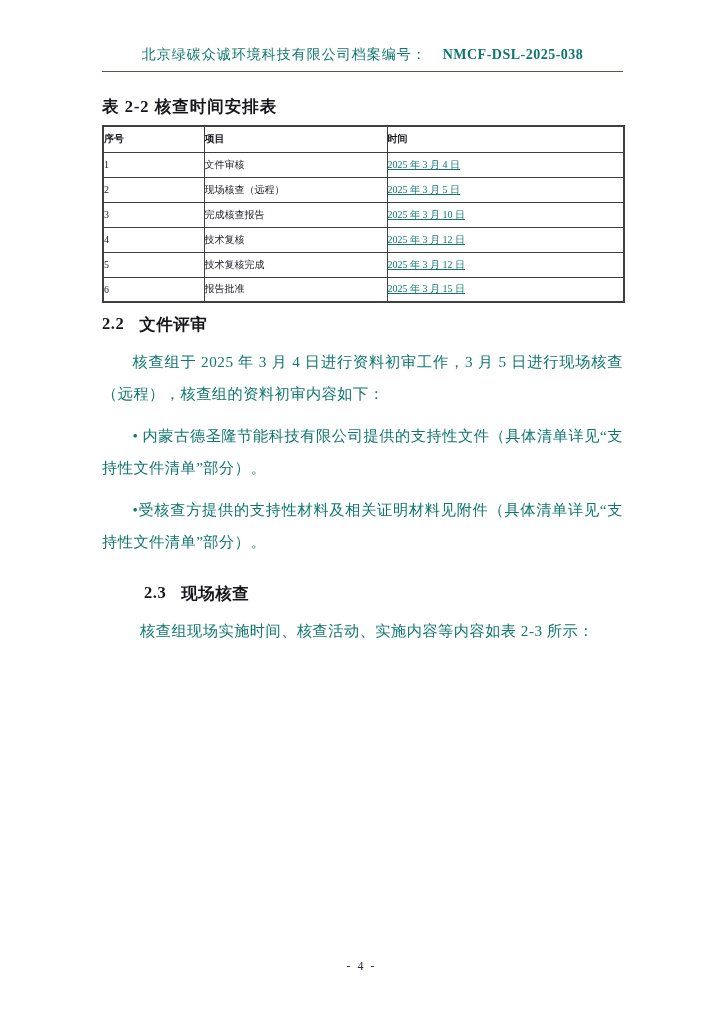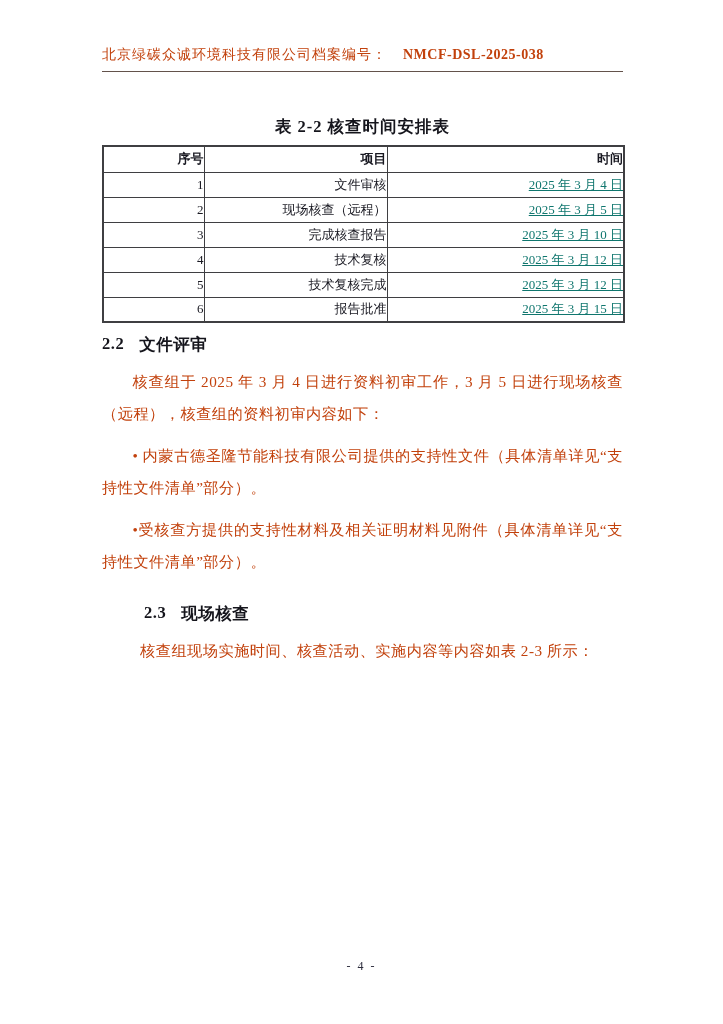--- a/index.html
+++ b/index.html
@@ -12,62 +12,61 @@
     overflow: hidden;
   }
   .page {
     position: relative;
     width: 723px; height: 1024px;
     padding: 46px 100px 0 102px;
   }
   
   .doc-header {
     display: flex;
-    justify-content: flex-start;
+    justify-content: center;
     align-items: baseline;
     border-bottom: 1px solid #63524b;
     padding-bottom: 7px;
-    color: #c2410c;
+    color: #0f766e;
     font-size: 14px;
     letter-spacing: 1px;
   }
   .doc-header .archive {
     display: flex;
     align-items: baseline;
     gap: 16px;
   }
   .doc-header .archive-no {
     font-weight: 600;
     letter-spacing: 0.5px;
   }
   
   .table-title {
-    margin-top: 44px;
-    text-align: center;
+    margin-top: 24px;
     font-weight: bold;
     font-size: 16.5px;
     color: #15151c;
     letter-spacing: 1px;
   }
   table.schedule {
     margin-top: 7px;
     width: 521px;
     border-collapse: collapse;
     border: 2px solid #3f3f42;
     table-layout: fixed;
   }
   table.schedule col.c1 { width: 101px; }
   table.schedule col.c2 { width: 183px; }
   table.schedule col.c3 { width: 237px; }
   table.schedule th, table.schedule td {
     border: 1px solid #3f3f42;
-    text-align: right;
+    text-align: left;
     vertical-align: middle;
     height: 25px;
-    font-size: 13px;
+    font-size: 10px;
     color: #191922;
     font-weight: normal;
   }
   table.schedule th {
     font-weight: bold;
     height: 26px;
   }
   table.schedule td.date { color: #0f766e; text-decoration: underline; }
   
   .sec-heading {
@@ -79,21 +78,21 @@
     gap: 15px;
     letter-spacing: 0.5px;
   }
   .sec-heading.indented { margin-left: 42px; margin-top: 25px; }
   p.body-par {
     margin-top: 10px;
     font-size: 15.2px;
     line-height: 32px;
     text-align: justify;
     text-indent: 2em;
-    color: #c2410c;
+    color: #0f766e;
     letter-spacing: 0.5px;
   }
   p.body-par.last { text-indent: 2.5em; }
   
   .doc-footer {
     position: absolute;
     left: 0; bottom: 50px;
     width: 723px;
     text-align: center;
     font-size: 12px;

